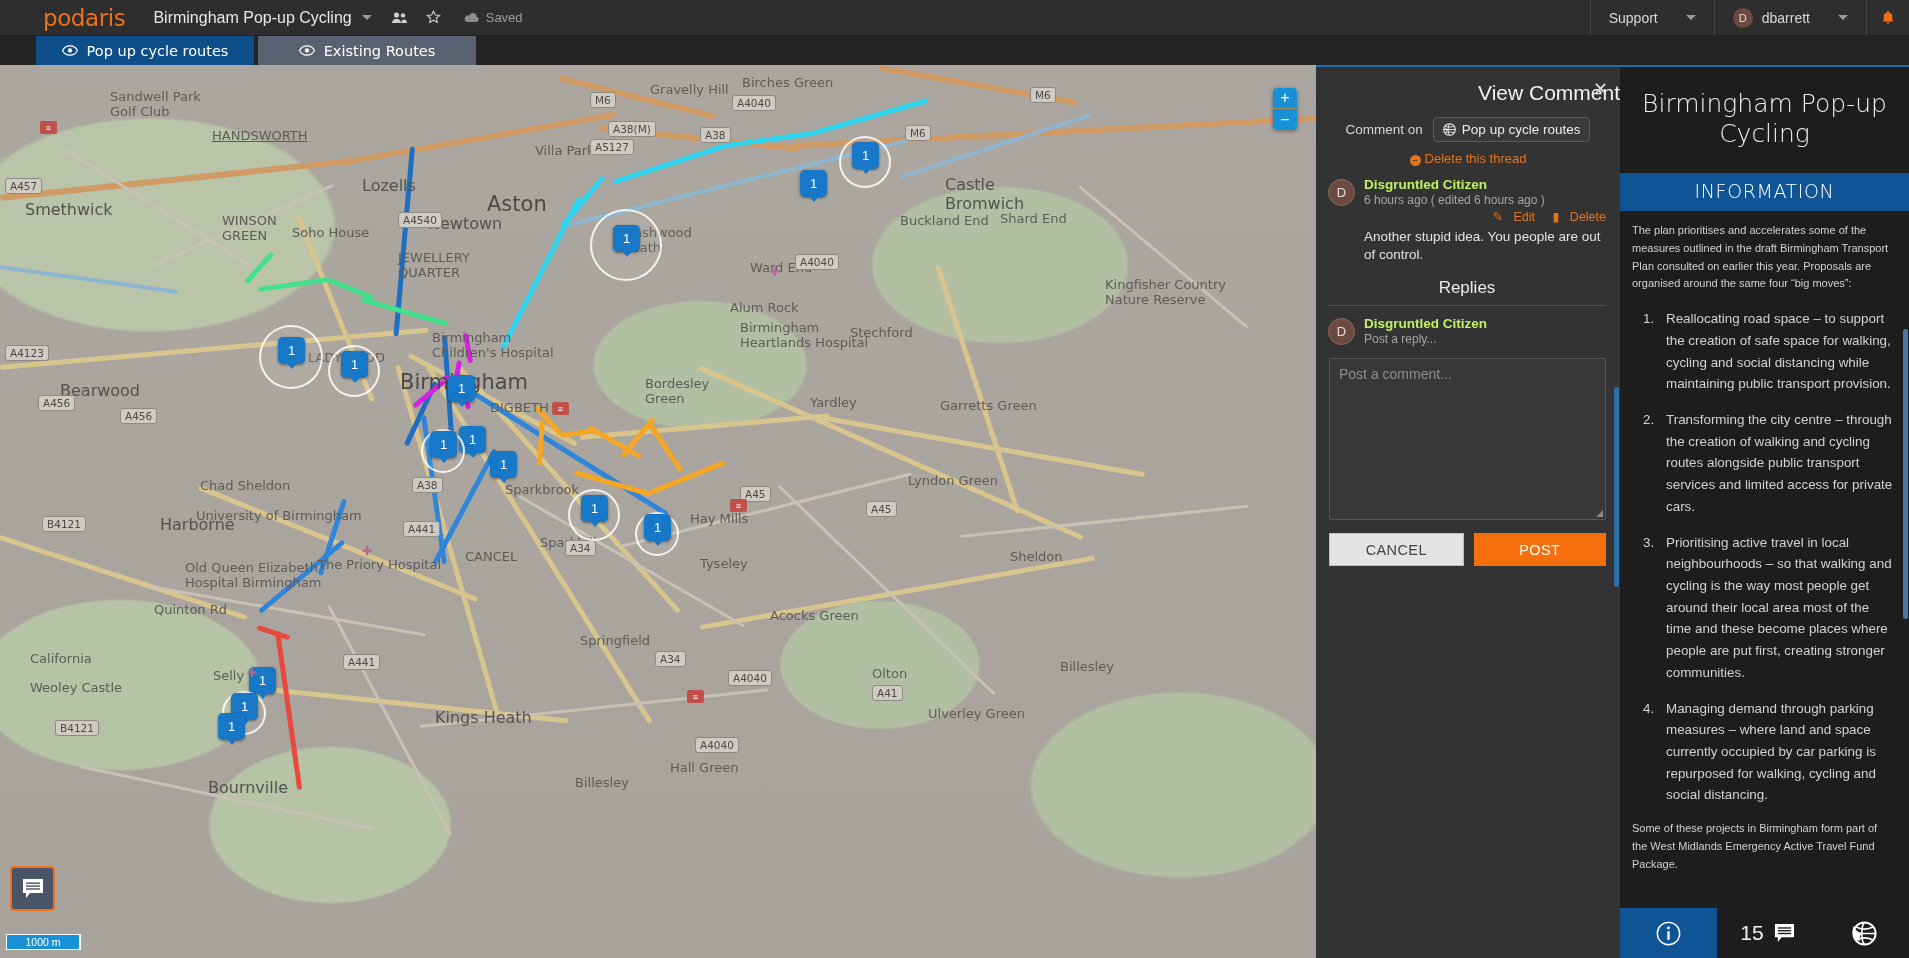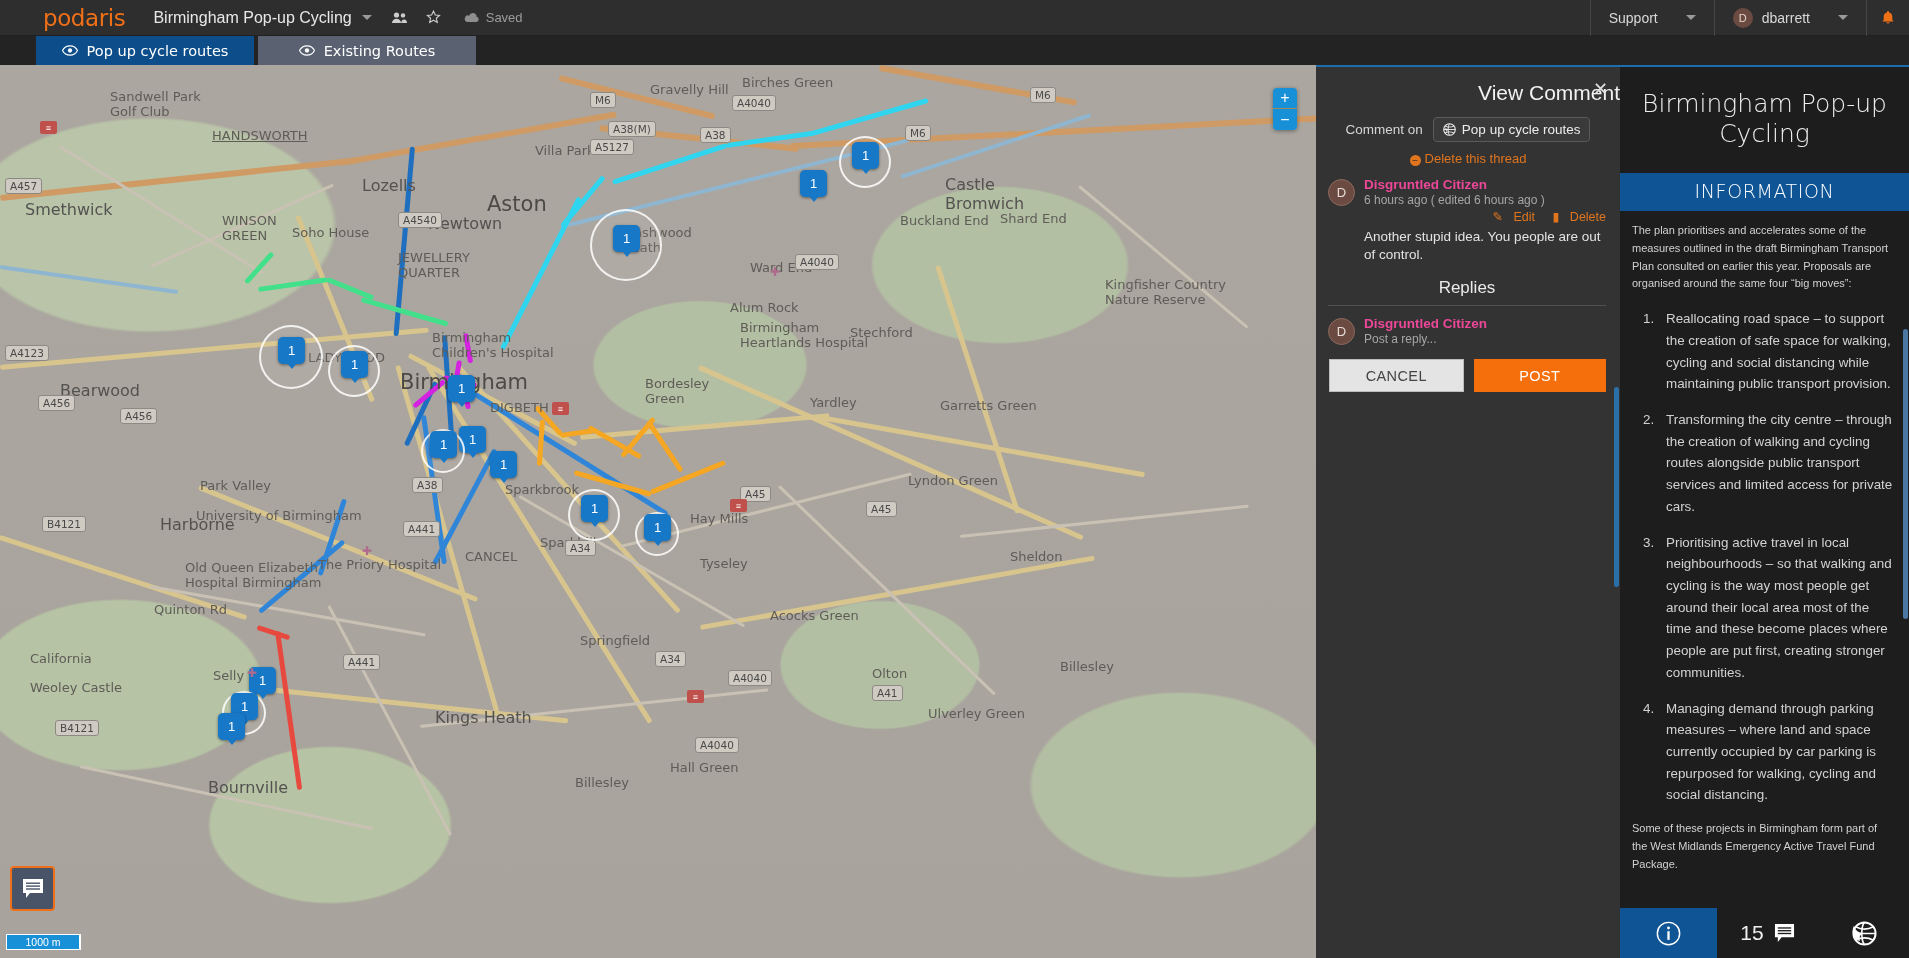--- a/index.html
+++ b/index.html
@@ -183,21 +183,21 @@
     text-align: center; margin-right: 4px; vertical-align: -1px;
   }
   .cmt { display: flex; gap: 9px; padding: 4px 14px 0 12px; }
   .av {
     width: 27px; height: 27px; border-radius: 50%; background: #6b4a41;
     border: 1px solid #8d6a60; color: #e8dcd8; font-size: 13px;
     display: flex; align-items: center; justify-content: center; flex: 0 0 auto;
     margin-top: 2px;
   }
   .cmt-body { flex: 1; min-width: 0; }
-  .cmt-name { font-size: 13.5px; font-weight: bold; color: #ec4899; }
+  .cmt-name { font-size: 13.5px; font-weight: bold; color: #bef264; }
   .cmt-time { font-size: 12px; color: #a6a6a6; margin-top: 1px; }
   .cmt-actions {
     text-align: right; font-size: 12.5px; color: #e0751e; margin-top: 2px;
   }
   .cmt-actions span { margin-left: 7px; }
   .cmt-text { font-size: 13.5px; color: #e3e3e3; line-height: 1.35; margin-top: 4px; }
   #replies-hdr {
     text-align: center; font-size: 17px; color: #eaeaea; margin-top: 14px;
     padding-bottom: 7px; border-bottom: 1px solid #525252; margin-left: 12px;
     margin-right: 14px;
@@ -432,21 +432,21 @@
       <div class="lbl mid" style="left: 362px; top: 111px;">Lozells</div>
       <div class="lbl big" style="left: 487px; top: 127px;">Aston</div>
       <div class="lbl mid" style="left: 25px; top: 135px;">Smethwick</div>
       <div class="lbl" style="left: 222px; top: 148px;">WINSON<br>GREEN</div>
       <div class="lbl mid" style="left: 428px; top: 149px;">Newtown</div>
       <div class="lbl" style="left: 398px; top: 185px;">JEWELLERY<br>QUARTER</div>
       <div class="lbl" style="left: 308px; top: 285px;">LADYWOOD</div>
       <div class="lbl big" style="left: 400px; top: 305px;">Birmingham</div>
       <div class="lbl" style="left: 490px; top: 335px;">DIGBETH</div>
       <div class="lbl mid" style="left: 60px; top: 316px;">Bearwood</div>
-      <div class="lbl" style="left: 200px; top: 413px;">Park Valley</div>
+      <div class="lbl" style="left: 200px; top: 413px;">Chad Sheldon</div>
       <div class="lbl mid" style="left: 160px; top: 450px;">Harborne</div>
       <div class="lbl" style="left: 505px; top: 417px;">Sparkbrook</div>
       <div class="lbl" style="left: 645px; top: 311px;">Bordesley<br>Green</div>
       <div class="lbl" style="left: 622px; top: 160px;">Washwood<br>Heath</div>
       <div class="lbl" style="left: 750px; top: 195px;">Ward End</div>
       <div class="lbl" style="left: 730px; top: 235px;">Alum Rock</div>
       <div class="lbl" style="left: 850px; top: 260px;">Stechford</div>
       <div class="lbl mid" style="left: 945px; top: 110px;">Castle<br>Bromwich</div>
       <div class="lbl" style="left: 900px; top: 148px;">Buckland End</div>
       <div class="lbl" style="left: 1000px; top: 146px;">Shard End</div>
@@ -605,20 +605,21 @@
   <div id="replies-hdr">Replies</div>
 
   <div class="cmt" style="padding-top:10px;">
     <div class="av">D</div>
     <div class="cmt-body">
       <div class="cmt-name">Disgruntled Citizen</div>
       <div class="cmt-time">Post a reply...</div>
     </div>
   </div>
 
+  <div id="reply-box">Post a comment...</div>
 
   <div id="cp-btns">
     <div id="btn-cancel">CANCEL</div>
     <div id="btn-post">POST</div>
   </div>
 
   <div id="cp-scroll"></div>
 </div>
 
 <div id="info-panel">

